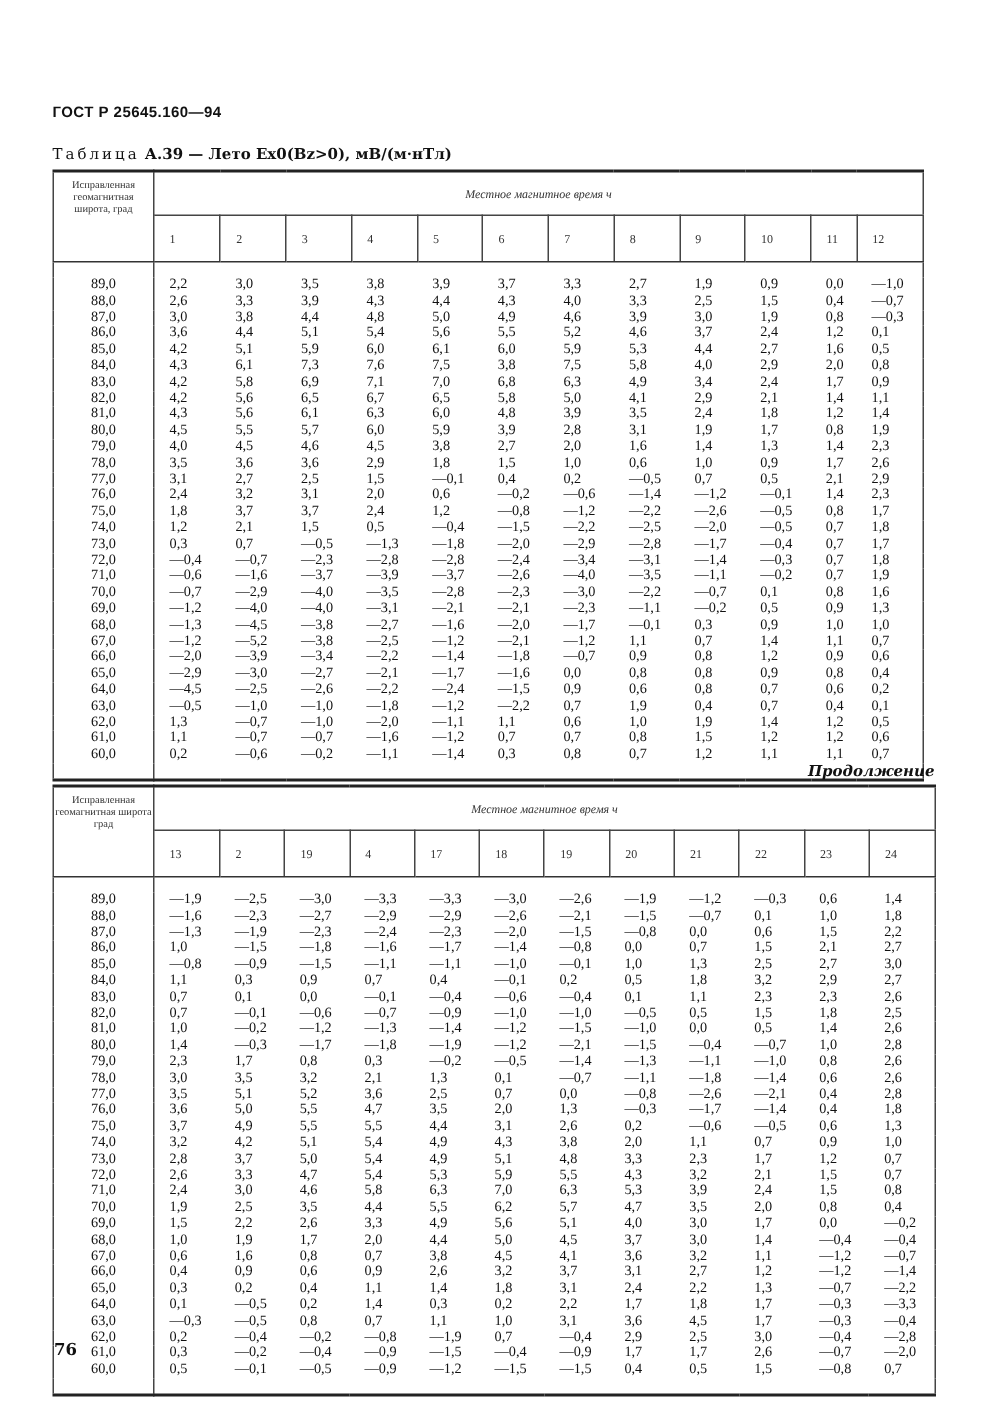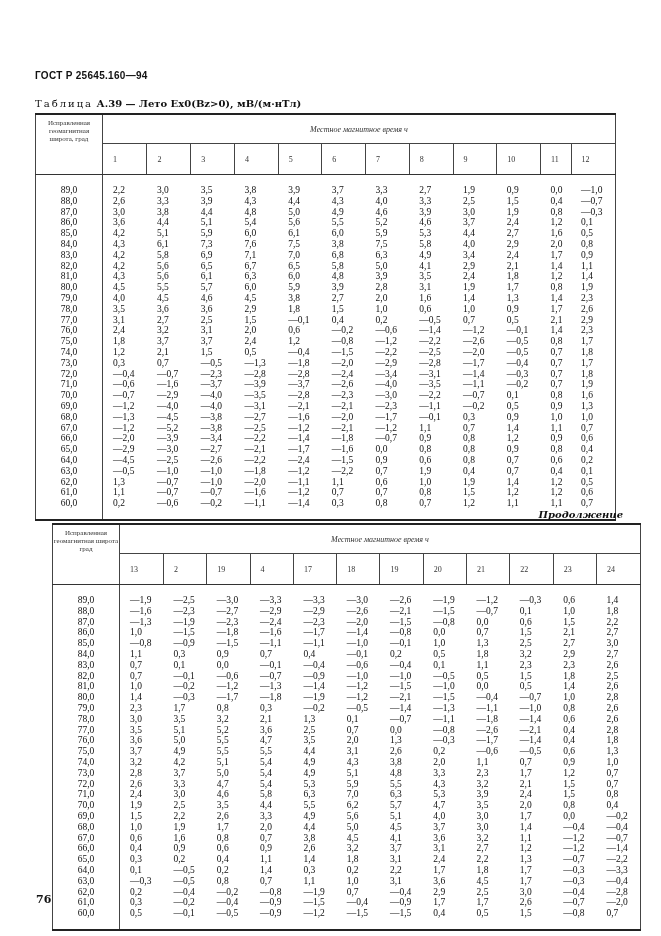--- a/index.html
+++ b/index.html
@@ -5,21 +5,21 @@
   html,body{margin:0;padding:0;background:#fff;}
   body{width:661px;height:936px;position:relative;overflow:hidden;color:#111;font-family:"DejaVu Serif","Liberation Serif",serif;}
   .doc-header{position:absolute;left:35px;top:70px;font-family:"Liberation Sans","DejaVu Sans",sans-serif;font-weight:bold;font-size:10px;letter-spacing:0.3px;}
   .caption{position:absolute;left:35px;top:98px;font-size:10px;font-weight:bold;}
   .caption .spaced{letter-spacing:2px;font-weight:normal;}
   .cont{position:absolute;right:38px;top:509px;font-size:10px;font-style:italic;font-weight:bold;}
   table.dt{position:absolute;border-collapse:collapse;font-family:"Liberation Serif","DejaVu Serif",serif;}
   table.dt td,table.dt th{padding:0;}
   table.dt{border-top:2px solid #222;border-bottom:2px solid #222;border-left:1px solid #444;border-right:1px solid #444;}
   .t1{left:35px;top:113px;width:581px;}
-  .t2{left:52px;top:523px;width:589px;}
+  .t2{left:35px;top:523px;width:589px;}
   .lat-head{width:66px;border-right:1px solid #444;border-bottom:1.5px solid #333;font-size:7px;line-height:8px;font-weight:normal;color:#333;text-align:center;vertical-align:top;padding-top:4px !important;}
   .mlt-head{font-size:8px;font-weight:normal;font-style:italic;color:#333;height:28px;text-align:center;border-bottom:1px solid #444;}
   .hour{font-size:8px;font-weight:normal;color:#333;border-left:1px solid #444;border-bottom:1.5px solid #333;height:30px;text-align:left;padding-left:10px !important;}
   .hour:first-child{border-left:none;}
   .spacer td{height:10px;}
   .lat{font-size:9.5px;text-align:center;border-right:1px solid #444;line-height:10.8px;}
   .val{font-size:9.5px;line-height:10.8px;text-align:left;padding-left:10px !important;white-space:nowrap;}
   .bottom-pad td{height:10px;}
   .page-num{position:absolute;left:36px;top:893px;font-size:11px;font-weight:bold;}
 </style>

